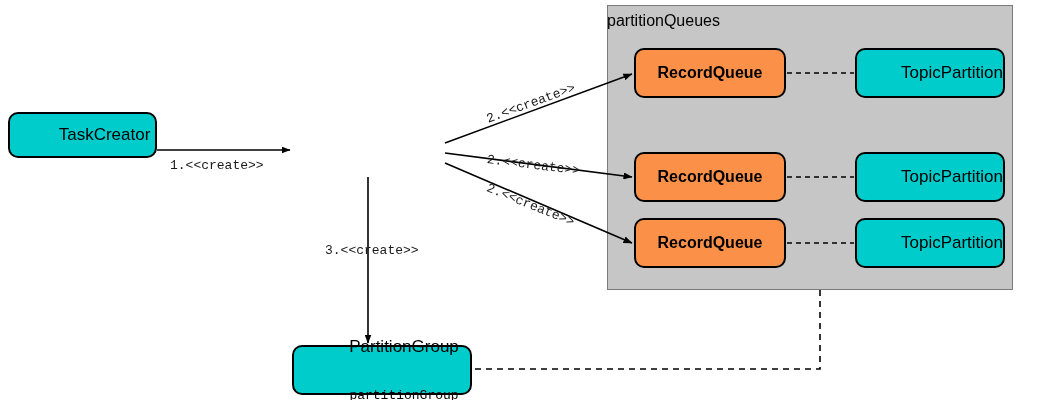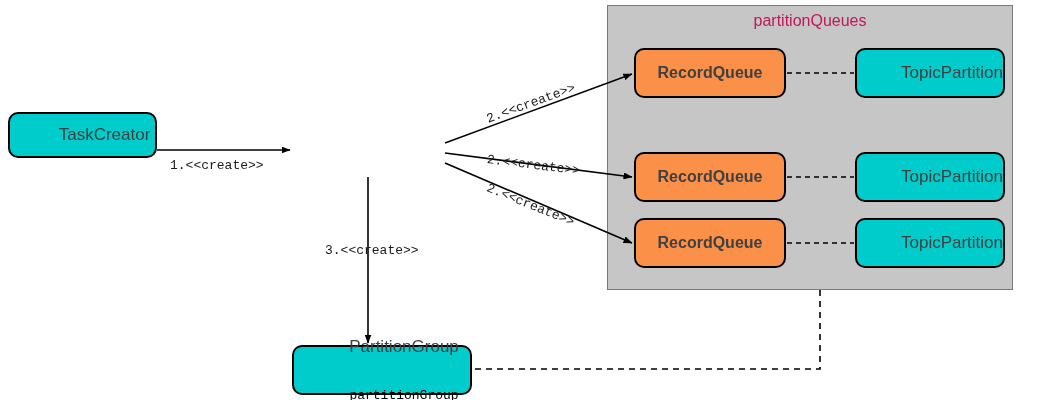--- a/index.html
+++ b/index.html
@@ -30,21 +30,21 @@
   .node-teal {
     background: #00cccc;
     padding-left: 44px;
   }
   .node-orange {
     background: #fb9149;
   }
   .node-label {
     font-family: "Liberation Sans", sans-serif;
     font-size: 17px;
-    color: #404040;
+    color: #000000;
     white-space: nowrap;
   }
   .node-label-bold {
     font-weight: bold;
     font-size: 16px;
   }
   .node-sublabel {
     font-family: "Liberation Mono", monospace;
     font-size: 13px;
     color: #000000;
@@ -54,23 +54,22 @@
   .group-box {
     position: absolute;
     box-sizing: border-box;
     background: #c6c6c6;
     border: 1px solid #7a7a7a;
   }
   .group-title {
     position: absolute;
     font-family: "Liberation Sans", sans-serif;
     font-size: 16px;
-    color: #be185d;
+    color: #000000;
     white-space: nowrap;
-    text-align: center;
   }
   .edge-label {
     position: absolute;
     font-family: "Liberation Mono", monospace;
     font-size: 13px;
     color: #1a1a1a;
     white-space: nowrap;
     transform-origin: left center;
   }
   svg.wires {

